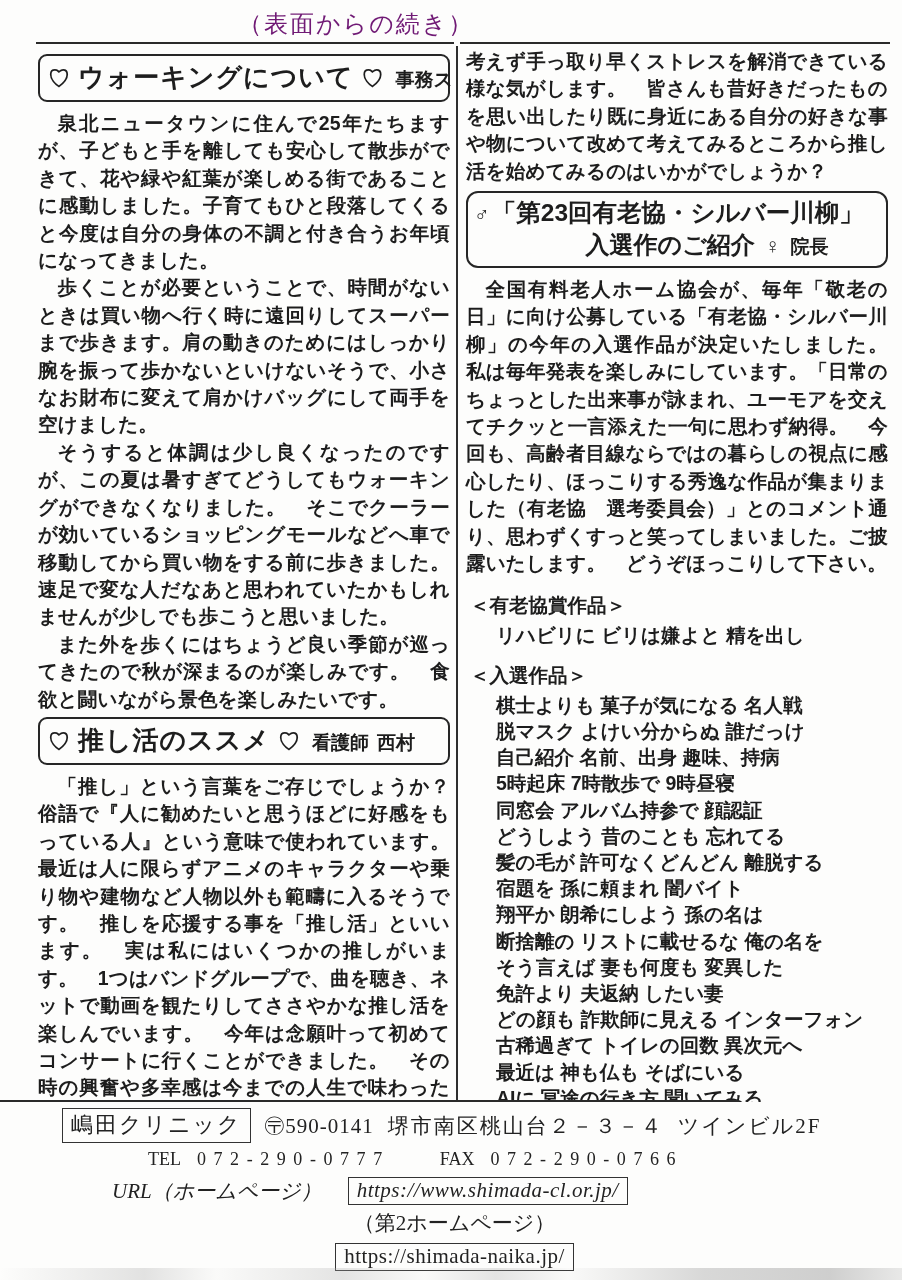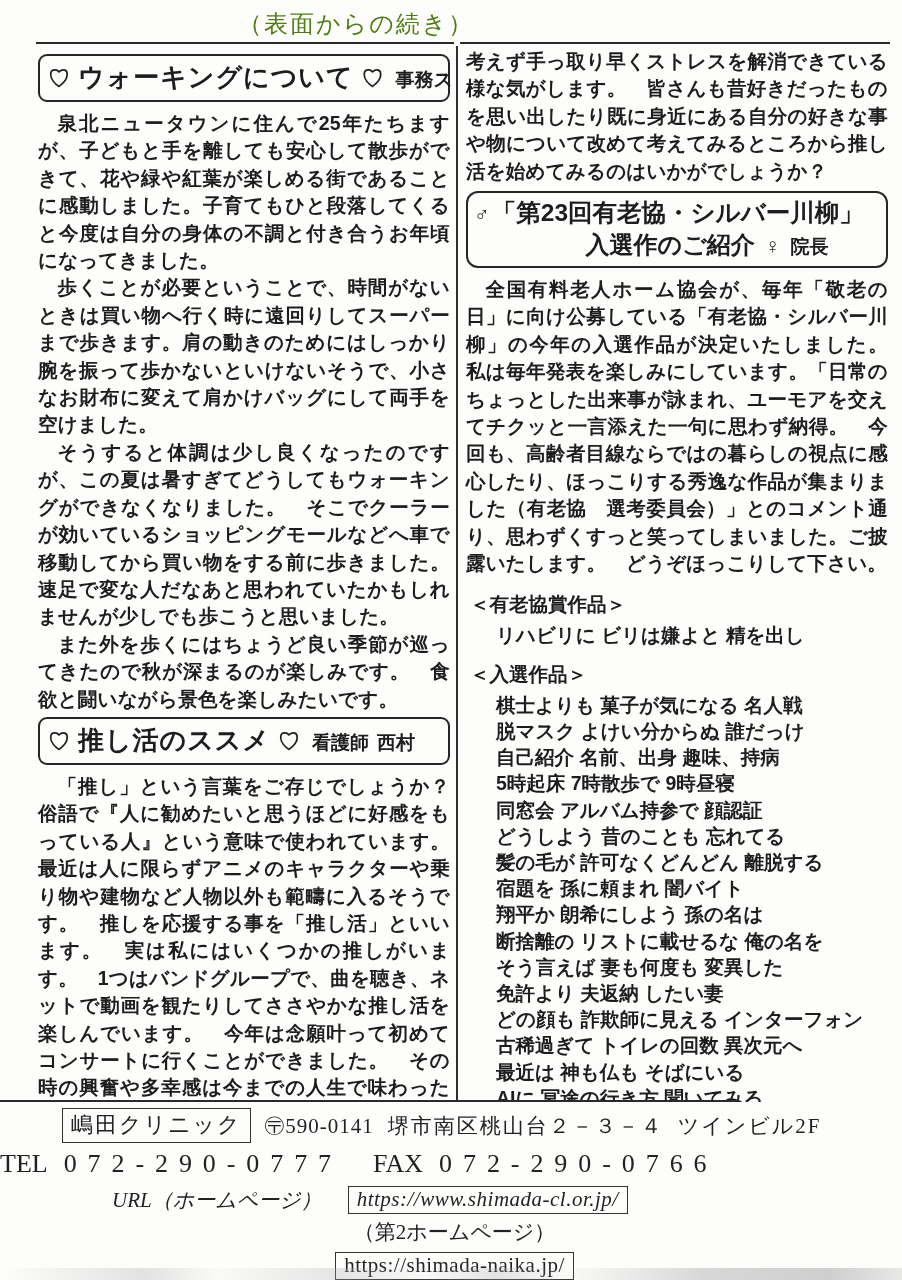--- a/index.html
+++ b/index.html
@@ -13,21 +13,21 @@
   .page{
     position:relative;
     width:902px;height:1280px;
     background:#fdfdfc;
     box-sizing:border-box;
   }
   
   .cont-note{
     position:absolute;top:8px;left:238px;
     font-family:"Liberation Serif",serif;
-    font-size:24px;letter-spacing:2px;color:#4d7c0f;
+    font-size:24px;letter-spacing:2px;color:#701a75;
   }
   
   .columns{
     position:absolute;top:42px;left:36px;right:12px;
     display:flex;align-items:stretch;
     height:1060px;
   }
   .col{box-sizing:border-box;overflow:hidden;}
   .col-left{
     width:418px;
@@ -78,21 +78,21 @@
   .gender{font-size:21px;font-weight:bold;}
   .senryu-line2{
     font-size:24px;font-weight:bold;
     display:flex;align-items:baseline;gap:10px;
     justify-content:center;padding-left:60px;
   }
   .senryu-line2 .director{font-size:19px;}
   
   .poem-section-label{
     font-size:19.5px;font-weight:600;
-    margin:14px 0 4px 4px;line-height:26px;font-family:Liberation Serif, serif;
+    margin:14px 0 4px 4px;line-height:26px;
   }
   .poem-line{
     font-size:19.5px;font-weight:600;
     line-height:26.2px;margin-left:30px;
     white-space:nowrap;
   }
   .poem-line.award{margin-bottom:2px;}
   
   .footer{
     position:absolute;left:0;top:1100px;width:739px;
@@ -103,22 +103,22 @@
   }
   .f-row{white-space:nowrap;}
   .f-row1{padding-left:62px;font-size:21px;display:flex;align-items:center;gap:14px;}
   .clinic-box{
     border:1.5px solid #333;padding:1px 8px 2px 8px;
     font-size:22px;letter-spacing:2px;
   }
   .postal{letter-spacing:1px;}
   .addr{letter-spacing:2px;}
   .f-row2{
-    font-size:26px;margin-top:6px;
-    display:flex;gap:31px;
+    padding-left:148px;font-size:18px;margin-top:6px;
+    display:flex;gap:50px;
   }
   .telfax{display:flex;gap:16px;}
   .telfax .num{letter-spacing:0.42em;}
   .f-row3{padding-left:112px;font-size:21px;margin-top:7px;display:flex;align-items:center;gap:26px;font-style:italic;}
   .f-row4{padding-left:170px;font-size:21px;margin-top:4px;display:flex;align-items:center;gap:6px;flex-direction:column;}
   .url-box{
     border:1.5px solid #333;padding:0 8px 1px 8px;
     font-size:21px;letter-spacing:0.5px;
   }
   .f-row5{padding-left:100px;font-size:20px;margin-top:6px;letter-spacing:1px;}

